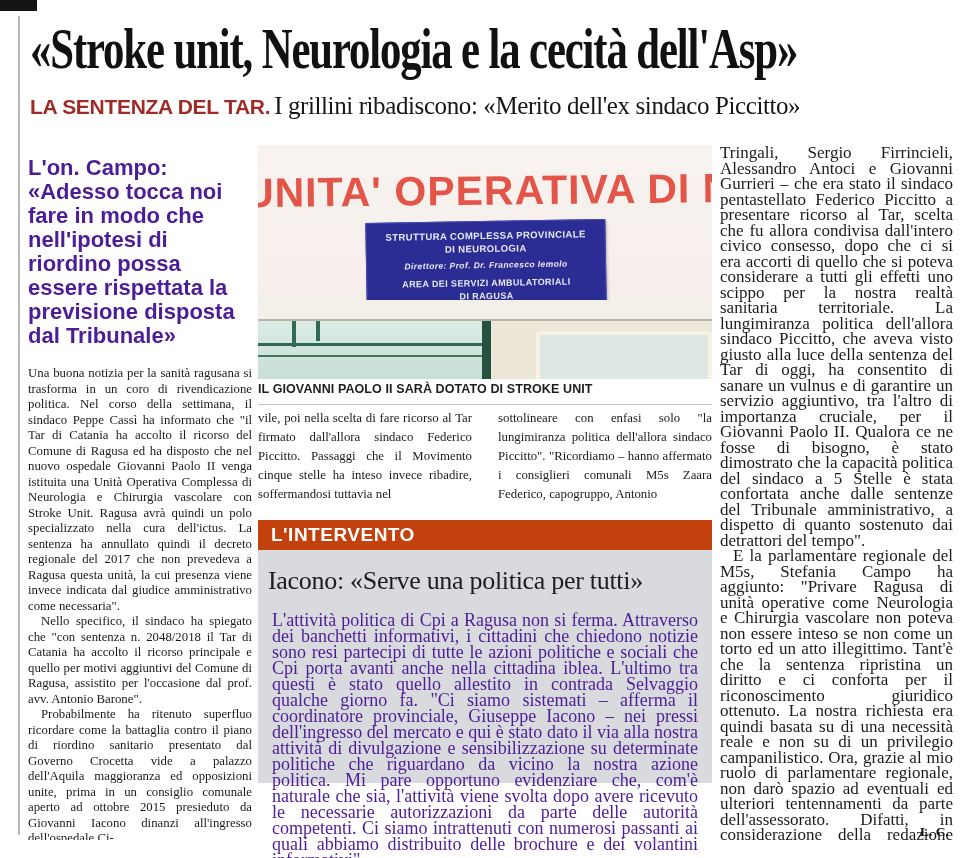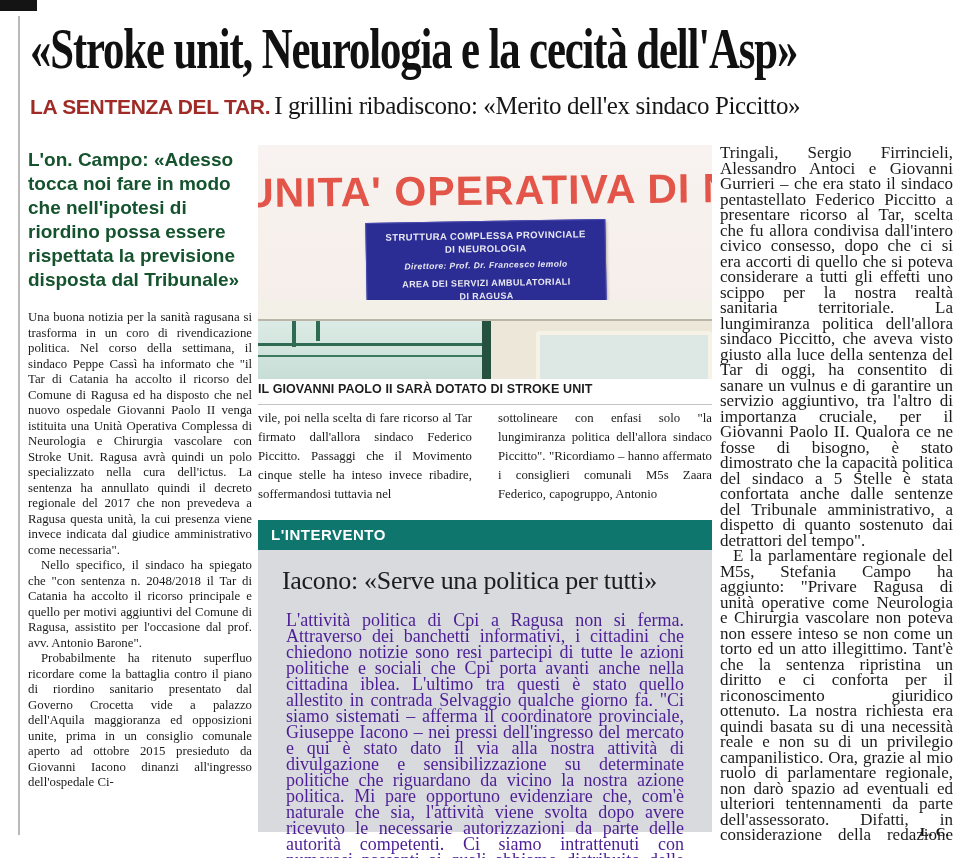--- a/index.html
+++ b/index.html
@@ -14,22 +14,22 @@
             font-weight:bold;font-size:57px;letter-spacing:-1.5px;color:#111;
             transform:scaleX(.75);transform-origin:left top;white-space:nowrap;}
   
   .kicker{position:absolute;left:30px;top:92px;width:925px;white-space:nowrap;}
   .kicker-label{font-family:"Liberation Sans",sans-serif;font-weight:bold;font-size:21px;
                 color:#9f2b27;letter-spacing:-.3px;}
   .kicker-text{font-size:25px;color:#161616;letter-spacing:-.4px;}
 
   
   .left-col{position:absolute;left:28px;top:148px;width:224px;height:692px;overflow:hidden;}
-  .lead-quote{font-family:"Liberation Sans",sans-serif;font-weight:bold;font-size:19px;
-              line-height:24px;color:#14532d;margin:0 0 18px 0;}
+  .lead-quote{font-family:"Liberation Sans",sans-serif;font-weight:bold;font-size:22px;
+              line-height:24px;color:#4c1d95;margin:8px 0 18px 0;}
   .body-text{font-size:12.8px;line-height:15.5px;text-align:justify;hyphens:auto;margin:0;}
   .body-text + .body-text{text-indent:13px;}
 
   
   .photo{position:absolute;left:258px;top:145px;width:454px;height:234px;overflow:hidden;
          background:linear-gradient(180deg,#f8f3f0 0%,#f6efec 55%,#f1ece6 100%);}
   .wall-text{position:absolute;left:-14px;top:22px;width:600px;white-space:nowrap;
              font-family:"Liberation Sans",sans-serif;font-weight:bold;font-size:41px;
              color:#e25548;letter-spacing:1px;transform:rotate(-.6deg);}
   .sign{position:absolute;left:108px;top:76px;width:240px;height:82px;background:#2c2d94;
@@ -54,24 +54,24 @@
   .caption{position:absolute;left:258px;top:382px;width:454px;
            font-family:"Liberation Sans",sans-serif;font-weight:bold;font-size:12.5px;
            color:#1d1d1d;letter-spacing:.1px;border-bottom:1px solid #c4c4c4;padding-bottom:8px;}
 
   
   .center-cols{position:absolute;left:258px;top:409px;width:454px;display:flex;gap:26px;}
   .center-col{width:222px;font-size:12.8px;line-height:19px;text-align:justify;hyphens:auto;}
 
   
   .box{position:absolute;left:258px;top:520px;width:454px;}
-  .box-bar{height:30px;background:#0f766e;color:#ffffff;
-           font-family:"Liberation Sans",sans-serif;font-weight:bold;font-size:15px;
+  .box-bar{height:30px;background:#c2410c;color:#ffffff;
+           font-family:"Liberation Sans",sans-serif;font-weight:bold;font-size:19px;
            letter-spacing:.5px;line-height:30px;padding-left:13px;box-sizing:border-box;}
-  .box-body{background:#d8dade;height:282px;padding:10px 24px;box-sizing:border-box;}
+  .box-body{background:#d8dade;height:233px;padding:10px 10px;box-sizing:border-box;}
   .box-title{font-size:26px;color:#1d1d1d;margin:6px 0 16px 0;letter-spacing:-.3px;}
   .box-text{font-size:18px;line-height:16px;text-align:justify;hyphens:auto;margin:4px;color:#4c1d95;}
 
   
   .right-col{position:absolute;left:720px;top:145px;width:233px;height:697px;overflow:hidden;}
   .right-col .body-text{font-size:17px;line-height:15.5px;}
   .byline{position:absolute;right:4px;bottom:2px;font-family:Liberation Serif, serif;
           font-weight:bold;font-size:13.5px;color:#111;}
 </style>
 </head>

